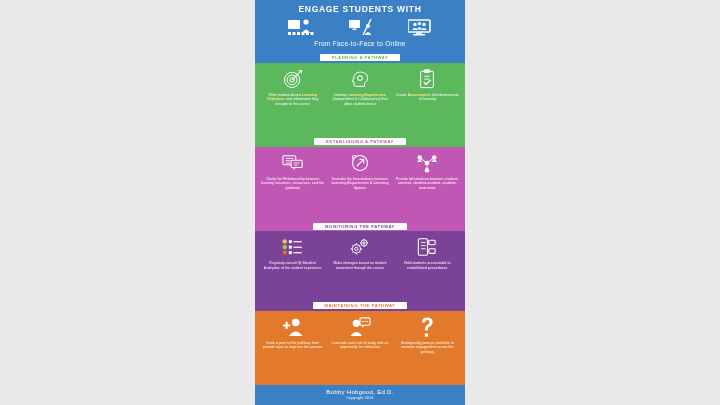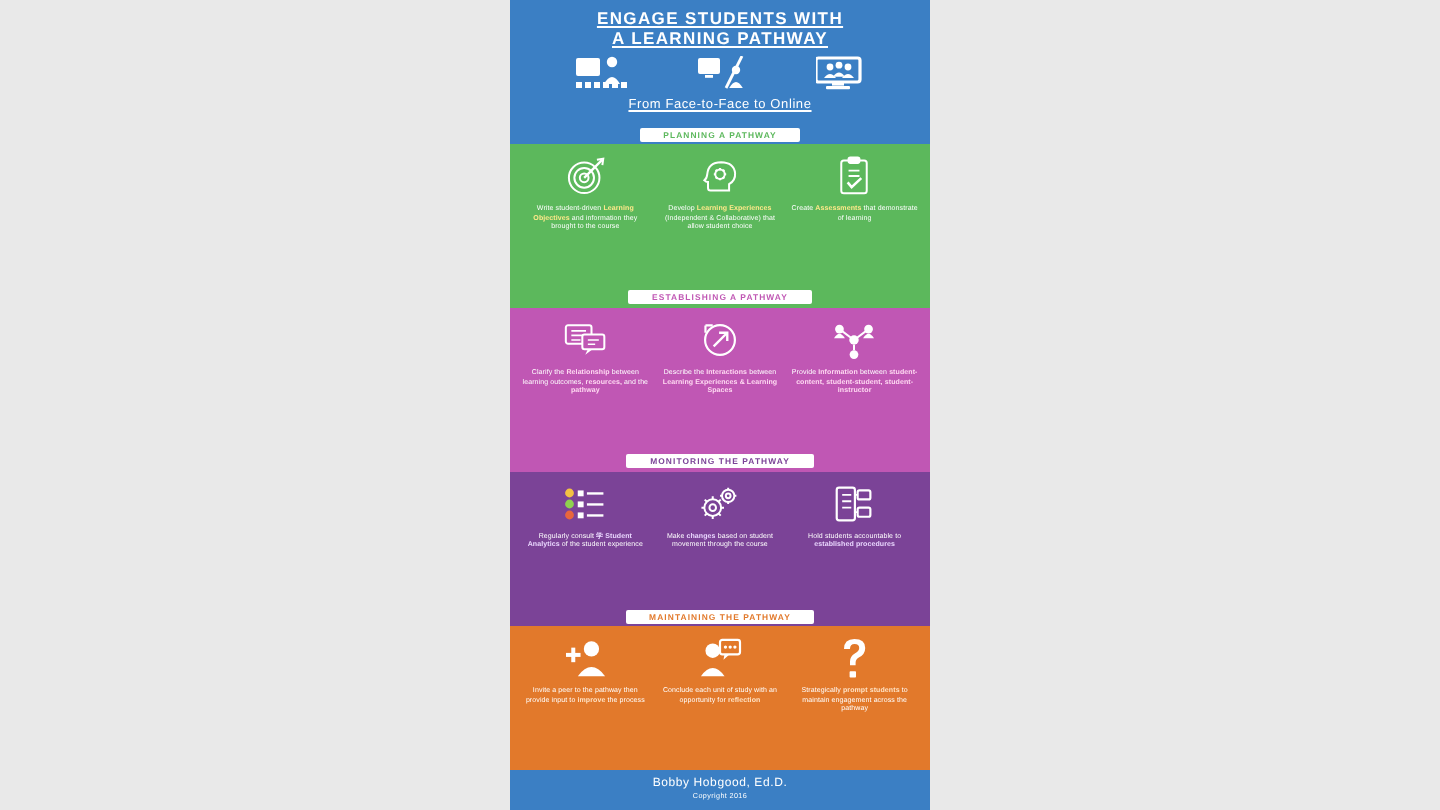--- a/index.html
+++ b/index.html
@@ -14,21 +14,20 @@
     display:flex;flex-direction:column;
     position:relative;
   }
 
   
   .header{
     background:#3b7fc4;color:#ffffff;
     padding:5px 6px 6px 6px;
     text-align:center;
     flex:0 0 auto;
-    text-decoration:underline;
   }
   .header-title{
     font-size:8.5px;font-weight:bold;letter-spacing:.7px;line-height:9.5px;
     text-transform:uppercase;
   }
   .header-icons{
     display:flex;justify-content:space-around;align-items:center;
     margin:4px 10px 3px 10px;
   }
   .header-icons svg{display:block;}
@@ -88,21 +87,20 @@
   .footer-copy{font-size:3.6px;letter-spacing:.2px;margin-top:1px;}
 </style>
 </head>
 <body>
 
 <div id="poster">
 
   <div class="header">
     <div class="header-title">
       <div>ENGAGE STUDENTS WITH</div>
-      <div>A LEARNING PATHWAY</div>
     </div>
     <div class="header-icons">
       <span>
         <svg width="26" height="18" viewBox="0 0 26 18" fill="#fff">
           <rect x="0" y="1" width="12" height="9" rx="1"></rect>
           <circle cx="18" cy="3" r="2.6"></circle>
           <path d="M14 14 q4-7 8 0 z"></path>
           <rect x="0" y="13" width="3" height="3"></rect>
             <rect x="4.5" y="13" width="3" height="3"></rect>
           <rect x="9" y="13" width="3" height="3"></rect>

